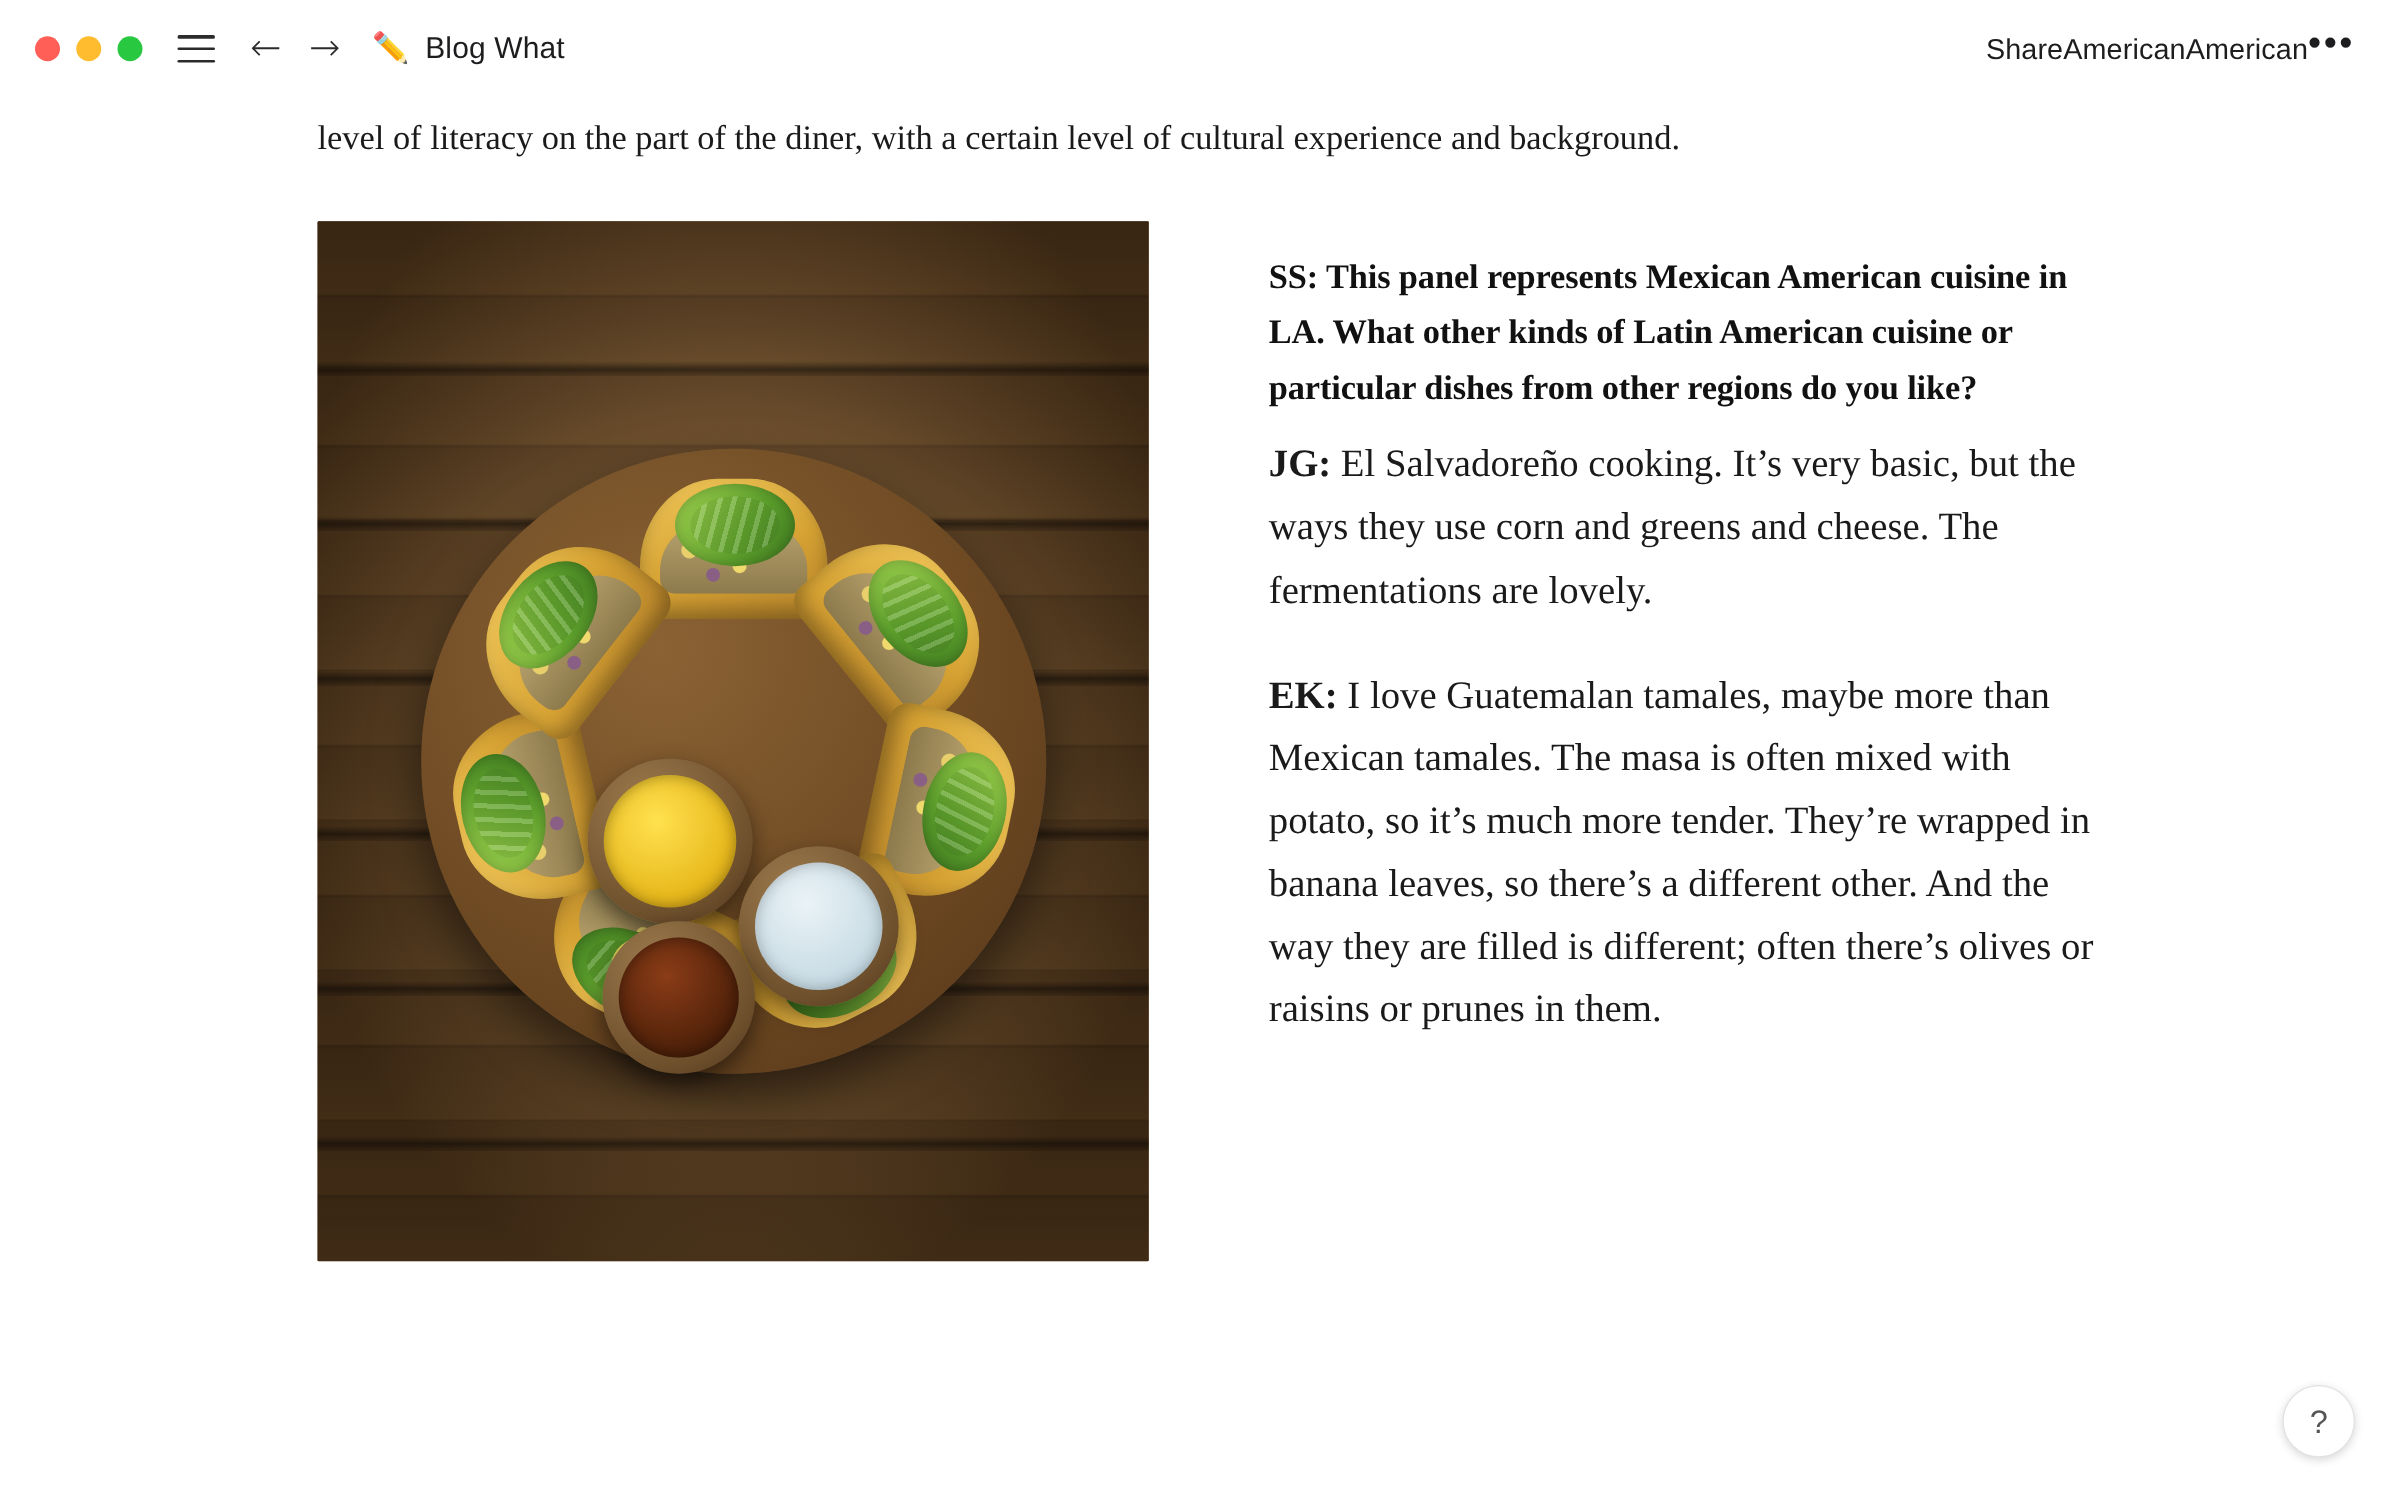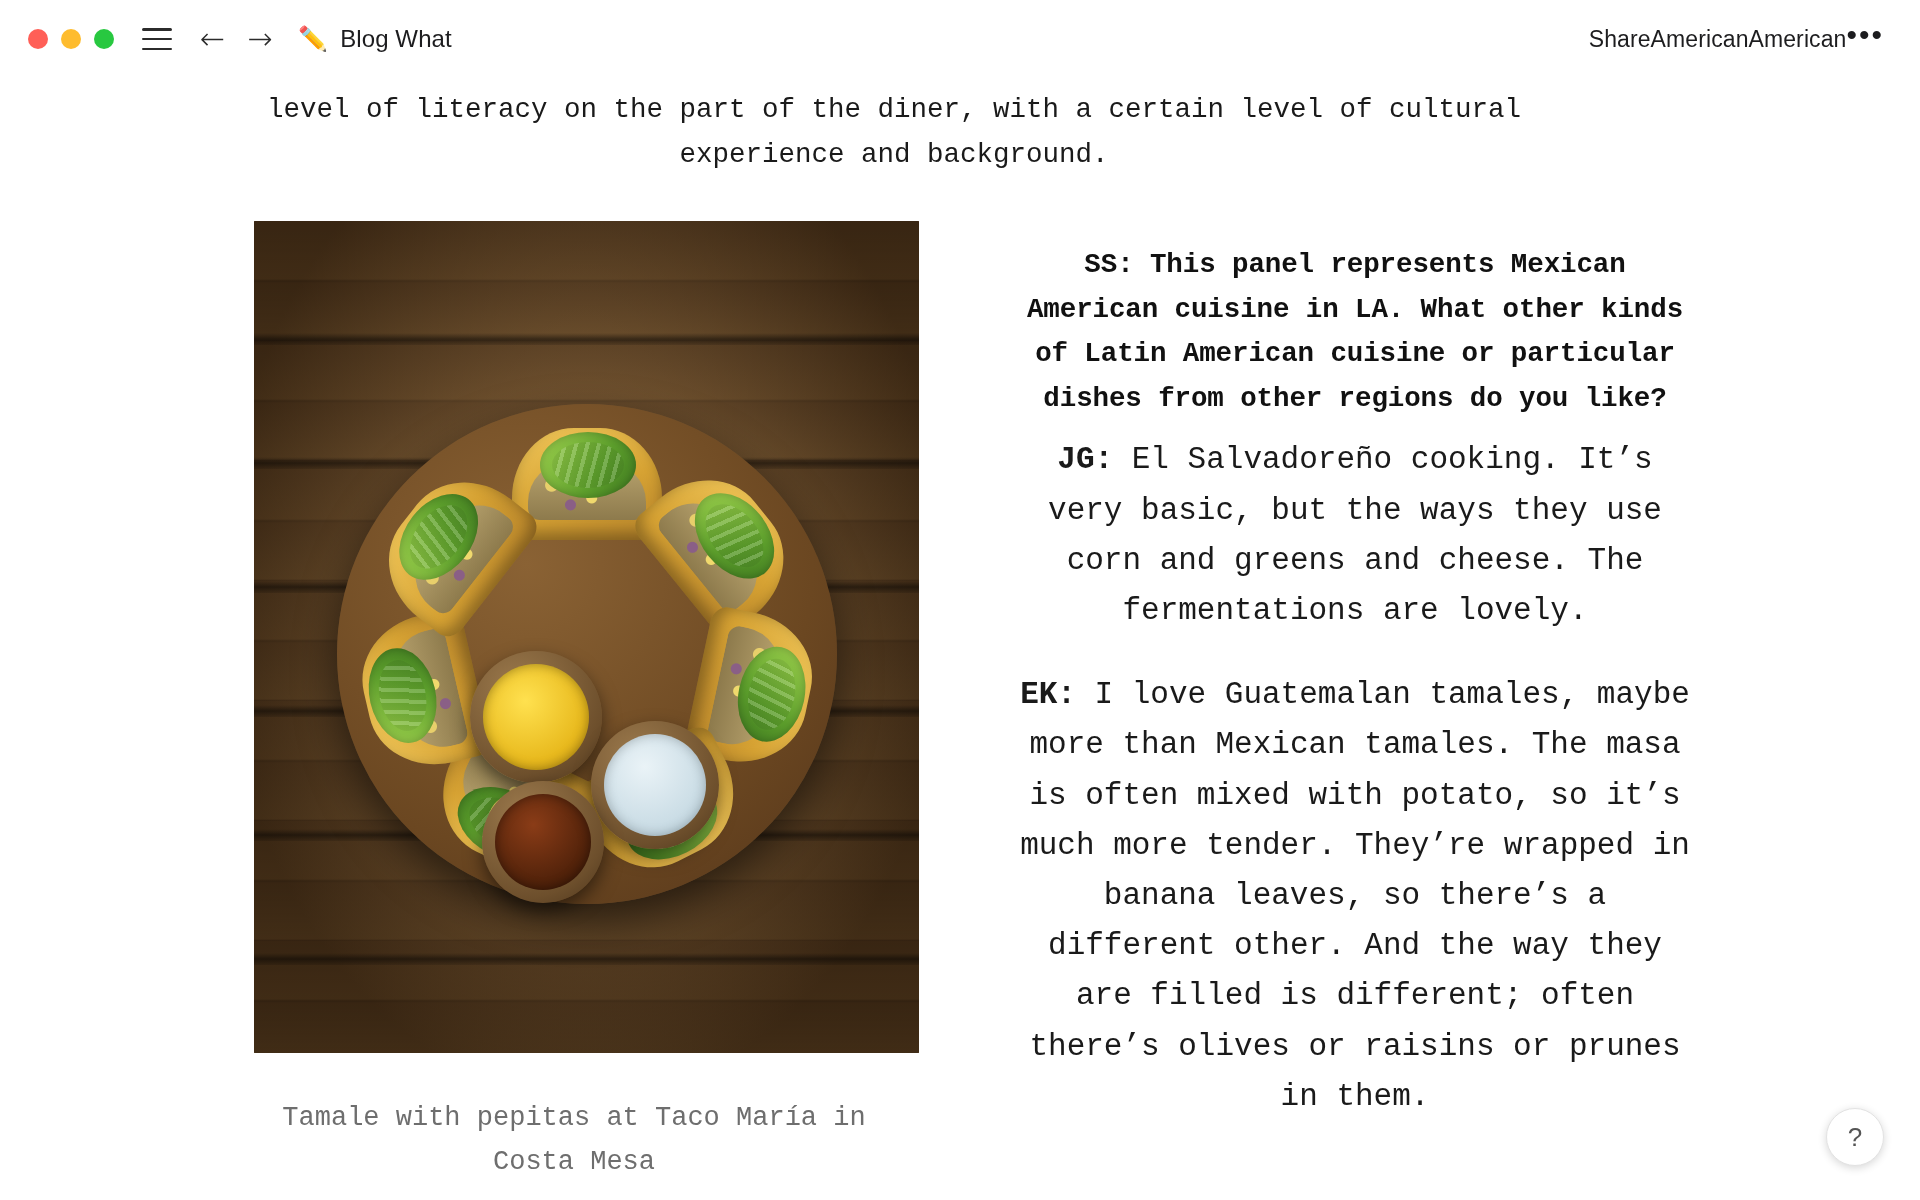--- a/index.html
+++ b/index.html
@@ -91,22 +91,21 @@
     letter-spacing: 2px;
     line-height: 0.6;
     cursor: pointer;
     padding-bottom: 8px;
   }
 
   
   .content {
     position: relative;
     padding: 0 0 0 0;
-    font-family: Liberation Mono, monospace;
-    text-align: center;
+    font-family: Liberation Serif, serif;
   }
 
   .lead {
     width: 1280px;
     margin: 0 0 0 254px;
     font-size: 27.5px;
     line-height: 1.62;
     color: #1a1a1a;
     padding-top: 10px;
   }
@@ -357,21 +356,20 @@
         <div class="bowl bowl-corn">
             <div class="inner"></div>
           </div>
         <div class="bowl bowl-crema">
             <div class="inner"></div>
           </div>
         <div class="bowl bowl-salsa">
             <div class="inner"></div>
           </div>
       </div>
-      <figcaption class="caption">Tamale with pepitas at Taco María in Costa Mesa</figcaption>
     </figure>
 
     <div class="textcol">
 
       <p class="q">
         <b>SS:</b><span> This panel represents Mexican American cuisine in LA. What other kinds of Latin American cuisine or particular dishes from other regions do you like?</span>
       </p>
 
       <p class="a">
         <b>JG:</b><span> El Salvadoreño cooking. It’s very basic, but the ways they use corn and greens and cheese. The fermentations are lovely.</span>

